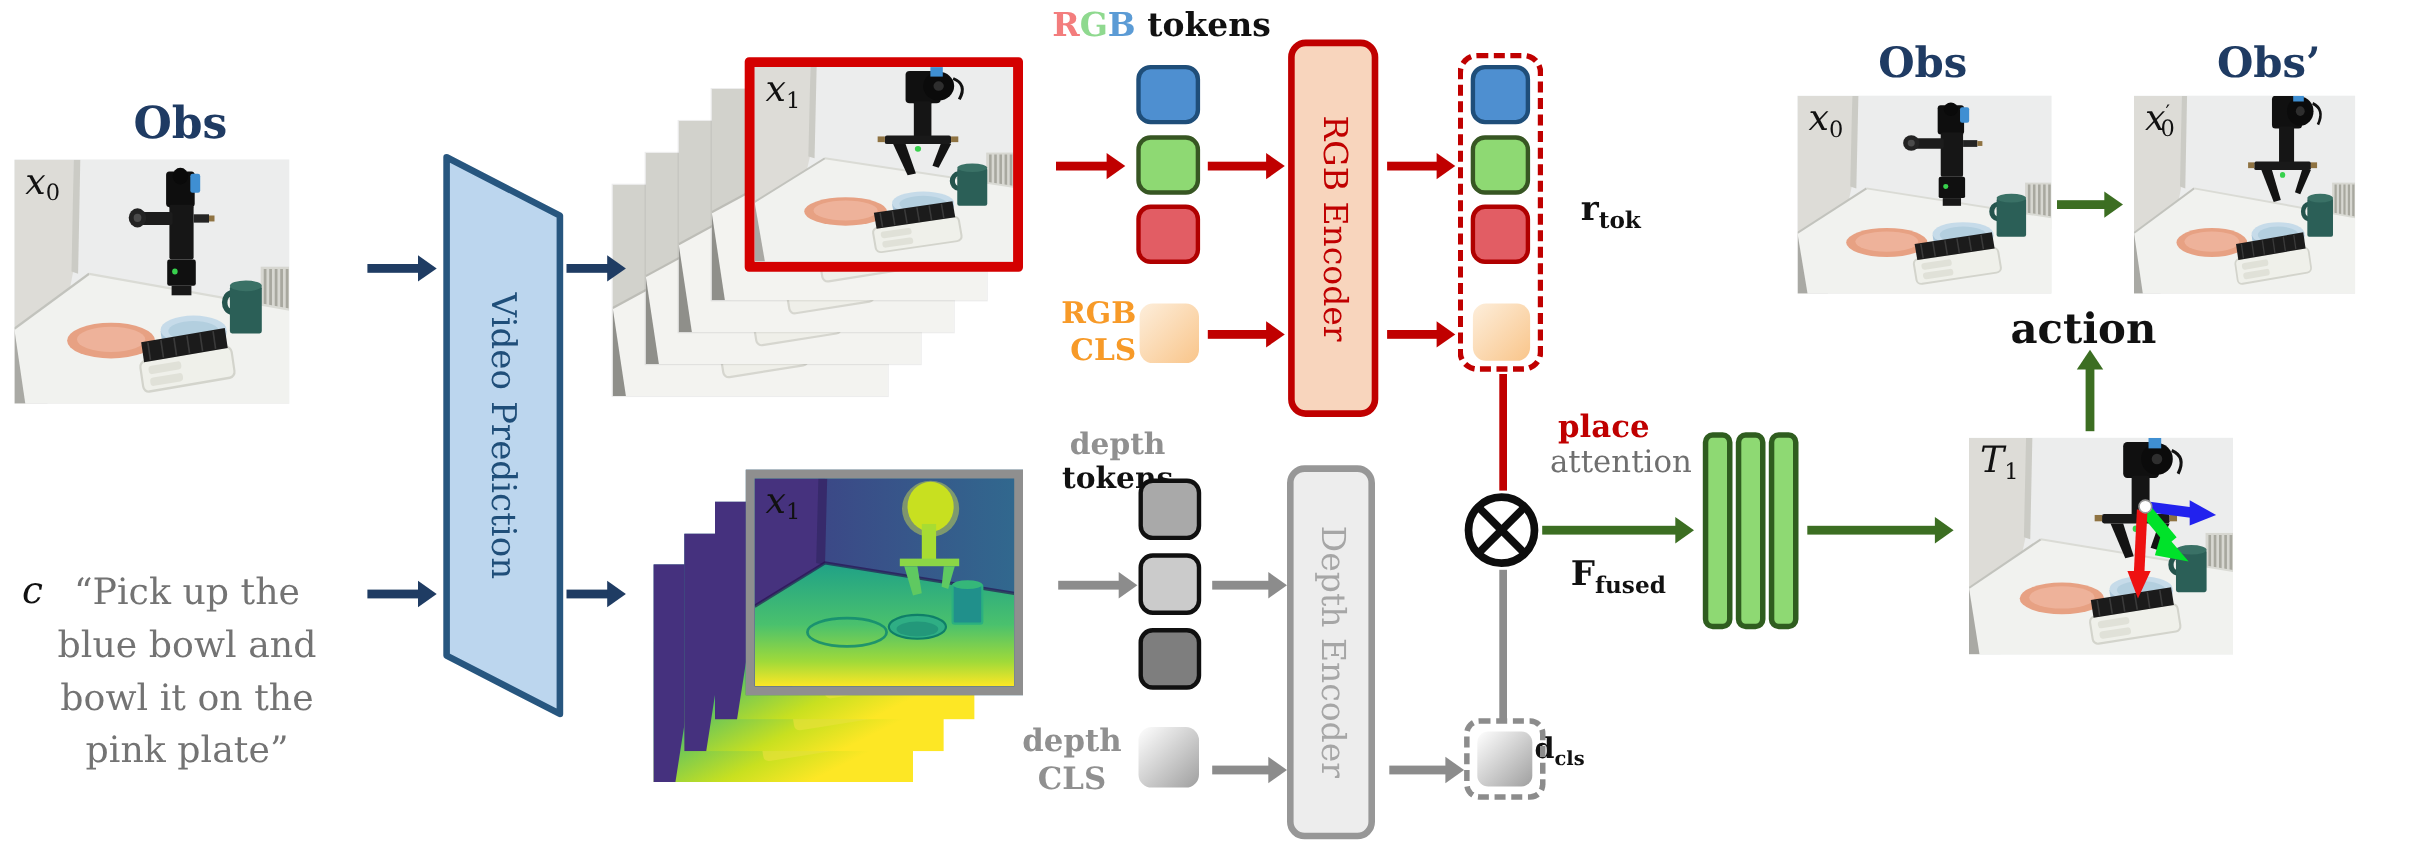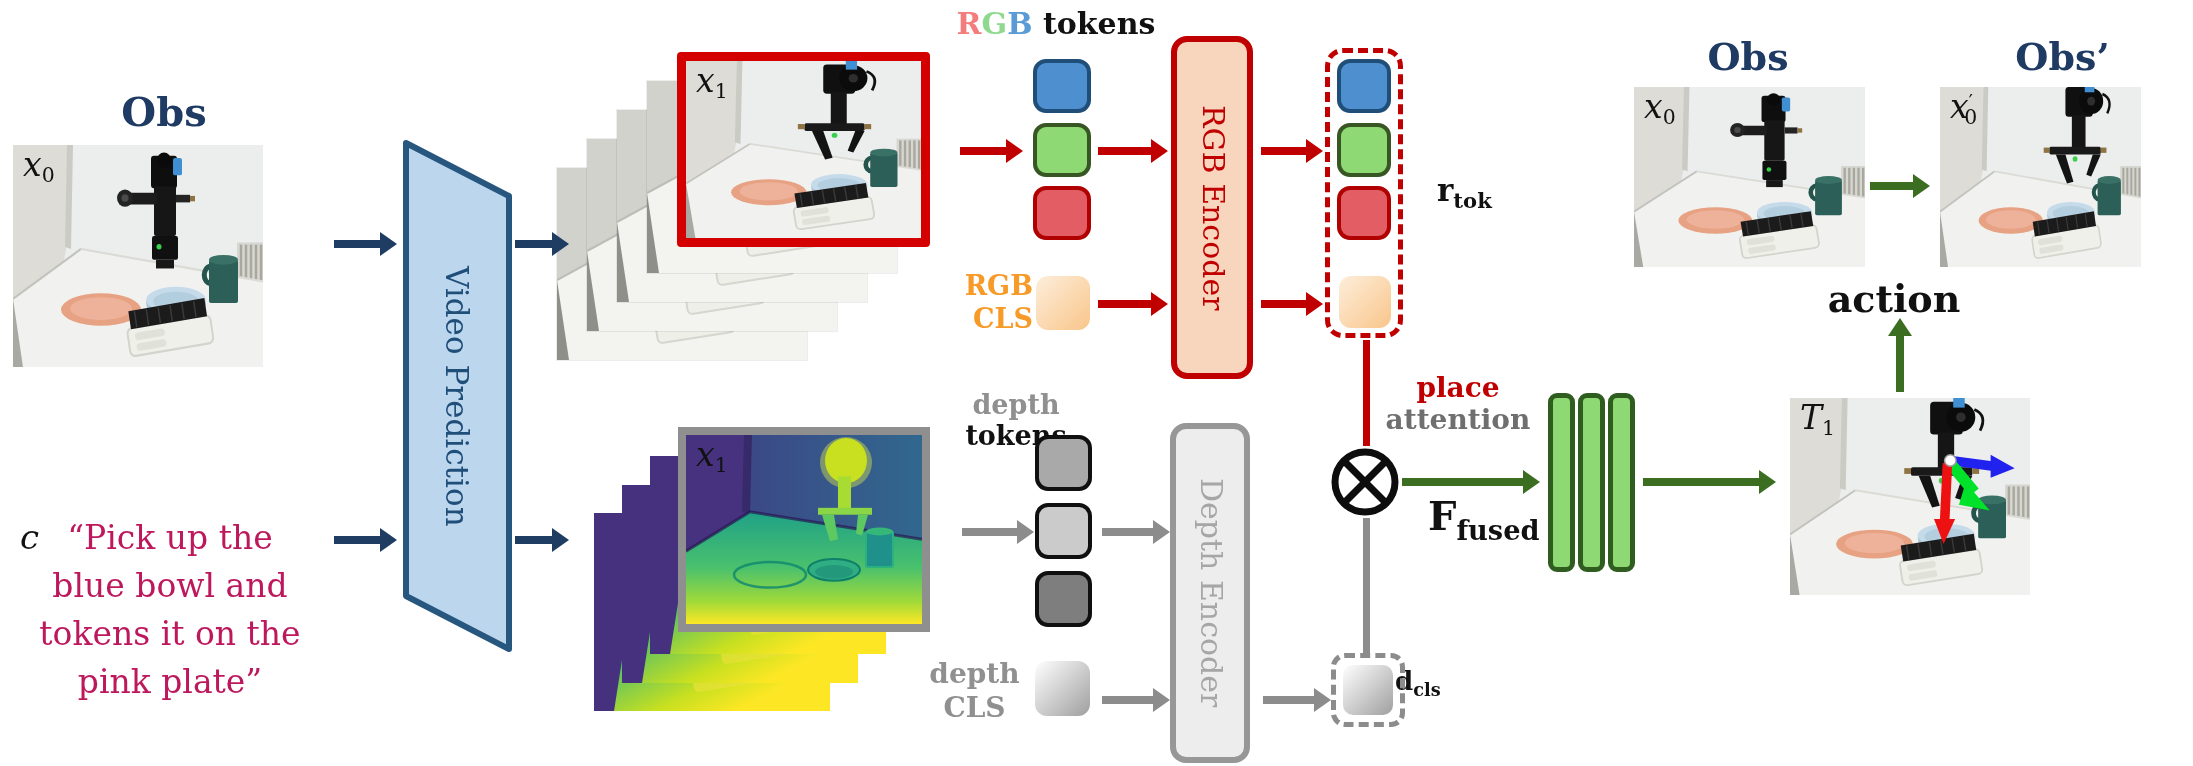--- a/index.html
+++ b/index.html
@@ -201,24 +201,24 @@
 
   <div class="photo" style="left:13px;top:145px;width:250px;height:222px">
     <svg viewBox="0 0 250 205" preserveAspectRatio="none">
       <use href="#s-base"></use>
         <use href="#s-robot-up"></use>
     </svg>
     <span class="flabel"><i>x</i><sub>0</sub></span>
   </div>
 
   <div class="abs" style="left:20px;top:517px;font-size:34px;font-style:italic;color:#111">c</div>
-  <div class="abs" style="left:36px;top:514px;width:268px;font-size:33px;line-height:48px;color:#be185d;text-align:center">
+  <div class="abs" style="left:36px;top:514px;width:268px;font-size:33px;line-height:48px;color:#737373;text-align:center">
     <div>“Pick up the</div>
     <div>blue bowl and</div>
-    <div>tokens it on the</div>
+    <div>bowl it on the</div>
     <div>pink plate”</div>
   </div>
 
   <div class="ar navy" style="left:334px;top:240px;width:47px"></div>
   <div class="ar navy" style="left:334px;top:536px;width:47px"></div>
   <div class="ar navy" style="left:515px;top:240px;width:38px"></div>
   <div class="ar navy" style="left:515px;top:536px;width:38px"></div>
 
   <svg class="abs" style="left:401px;top:138px;width:113px;height:516px;z-index:2" viewBox="0 0 113 516">
     <polygon points="5,5 108,58 108,511 5,458" fill="#bcd6ee" stroke="#27567f" stroke-width="6" stroke-linejoin="round"></polygon>
@@ -336,24 +336,24 @@
   <div class="vline" style="left:1363px;top:340px;height:106px;background:#c00000"></div>
   <div class="vline" style="left:1363px;top:518px;height:136px;background:#8c8c8c"></div>
 
   <svg class="abs" style="left:1328px;top:445px;width:74px;height:74px;z-index:6" viewBox="0 0 74 74">
     <circle cx="37" cy="37" r="30" fill="#ffffff" stroke="#0d0d0d" stroke-width="7"></circle>
     <line x1="16" y1="16" x2="58" y2="58" stroke="#0d0d0d" stroke-width="7"></line>
     <line x1="58" y1="16" x2="16" y2="58" stroke="#0d0d0d" stroke-width="7"></line>
   </svg>
 
   <div class="abs" style="left:1398px;top:371px;width:120px;font-size:28px;font-weight:bold;color:#c00000;text-align:center">place</div>
-  <div class="abs" style="left:1378px;top:403px;width:160px;font-size:28px;font-weight:bold;color:#6f6f6f;text-align:center">attention</div>
+  <div class="abs" style="left:1378px;top:403px;width:160px;font-size:28px;font-weight:normal;color:#6f6f6f;text-align:right">attention</div>
 
   <div class="ar greenc" style="left:1402px;top:478px;width:122px"></div>
-  <div class="mathlab" style="left:1428px;top:492px;font-size:40px"><span>F</span><sub>fused</sub></div>
+  <div class="mathlab" style="left:1428px;top:504px;font-size:31px"><span>F</span><sub>fused</sub></div>
 
   <div class="bar" style="left:1548px;top:393px"></div>
   <div class="bar" style="left:1578px;top:393px"></div>
   <div class="bar" style="left:1608px;top:393px"></div>
 
 
   <div class="ar greenc" style="left:1643px;top:478px;width:117px"></div>
 
   <div class="photo" style="left:1790px;top:398px;width:240px;height:197px">
     <svg viewBox="0 0 250 205" preserveAspectRatio="none">

